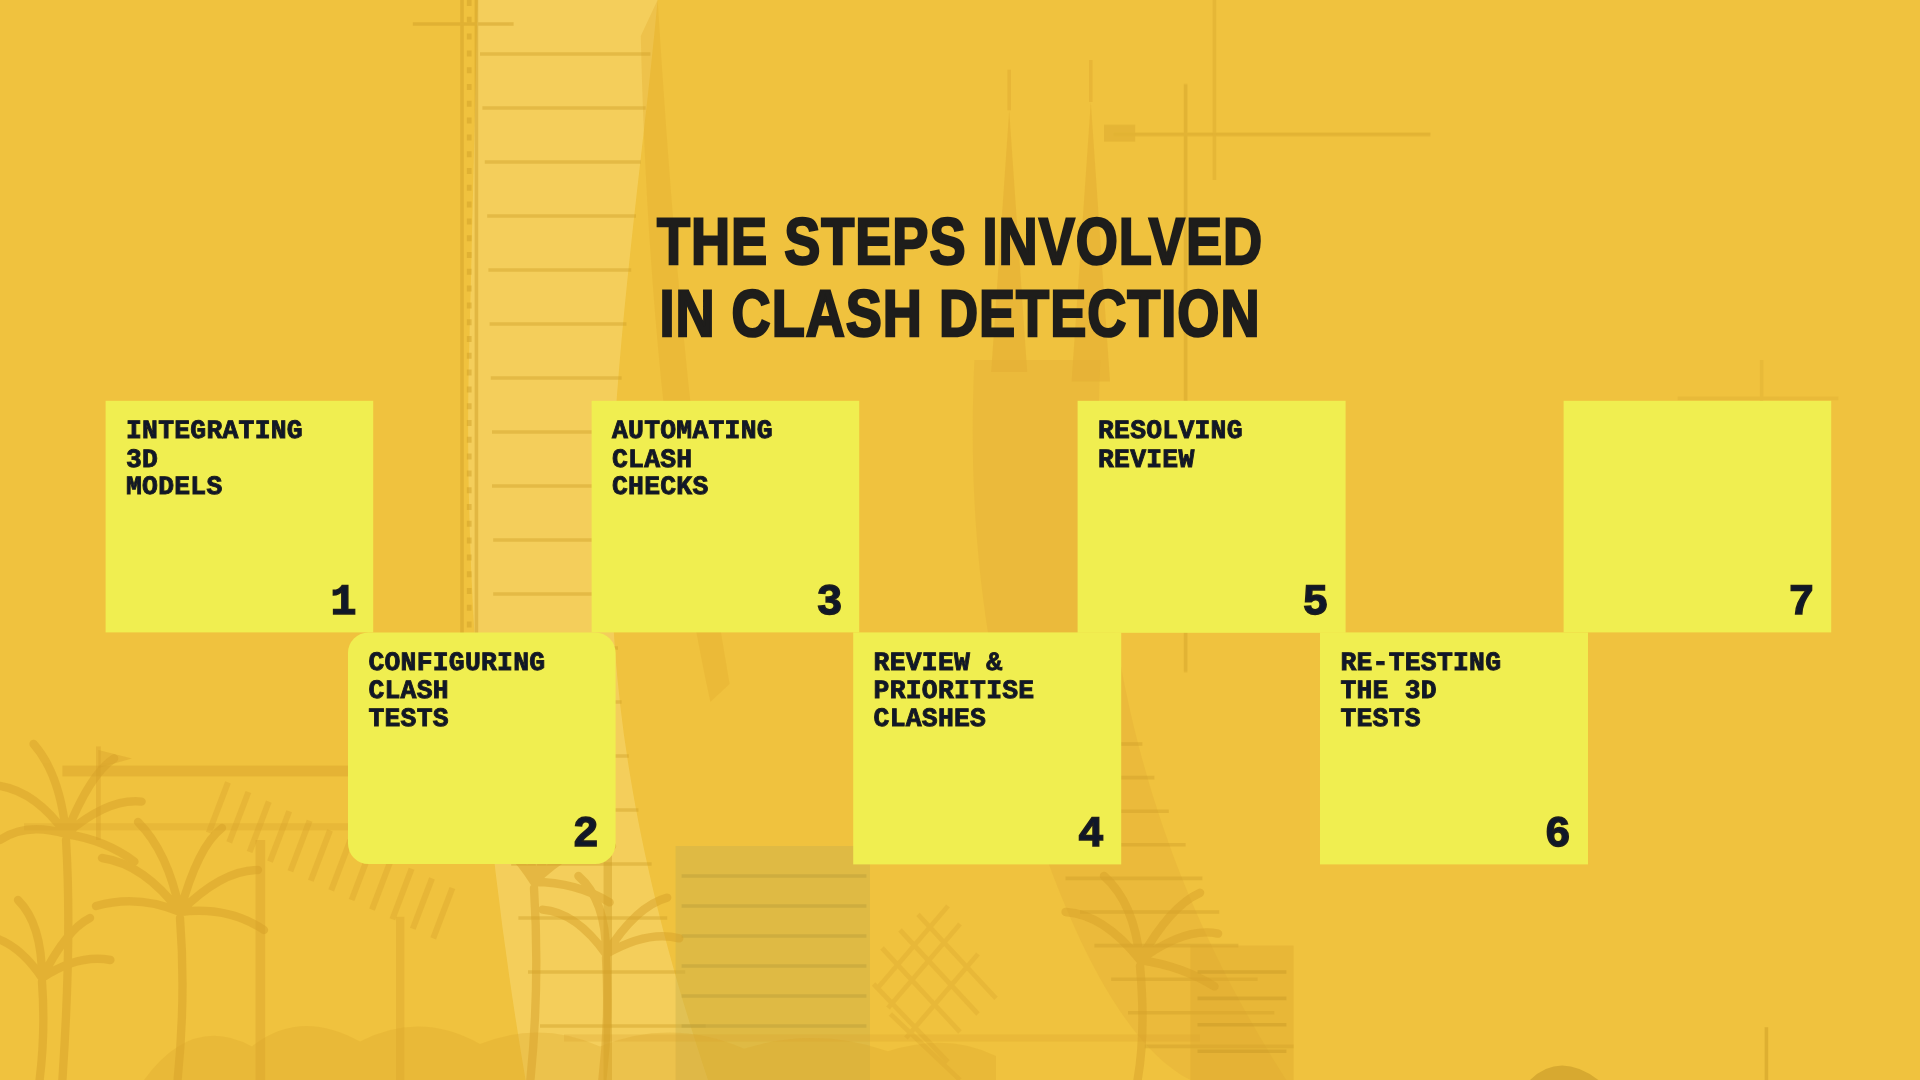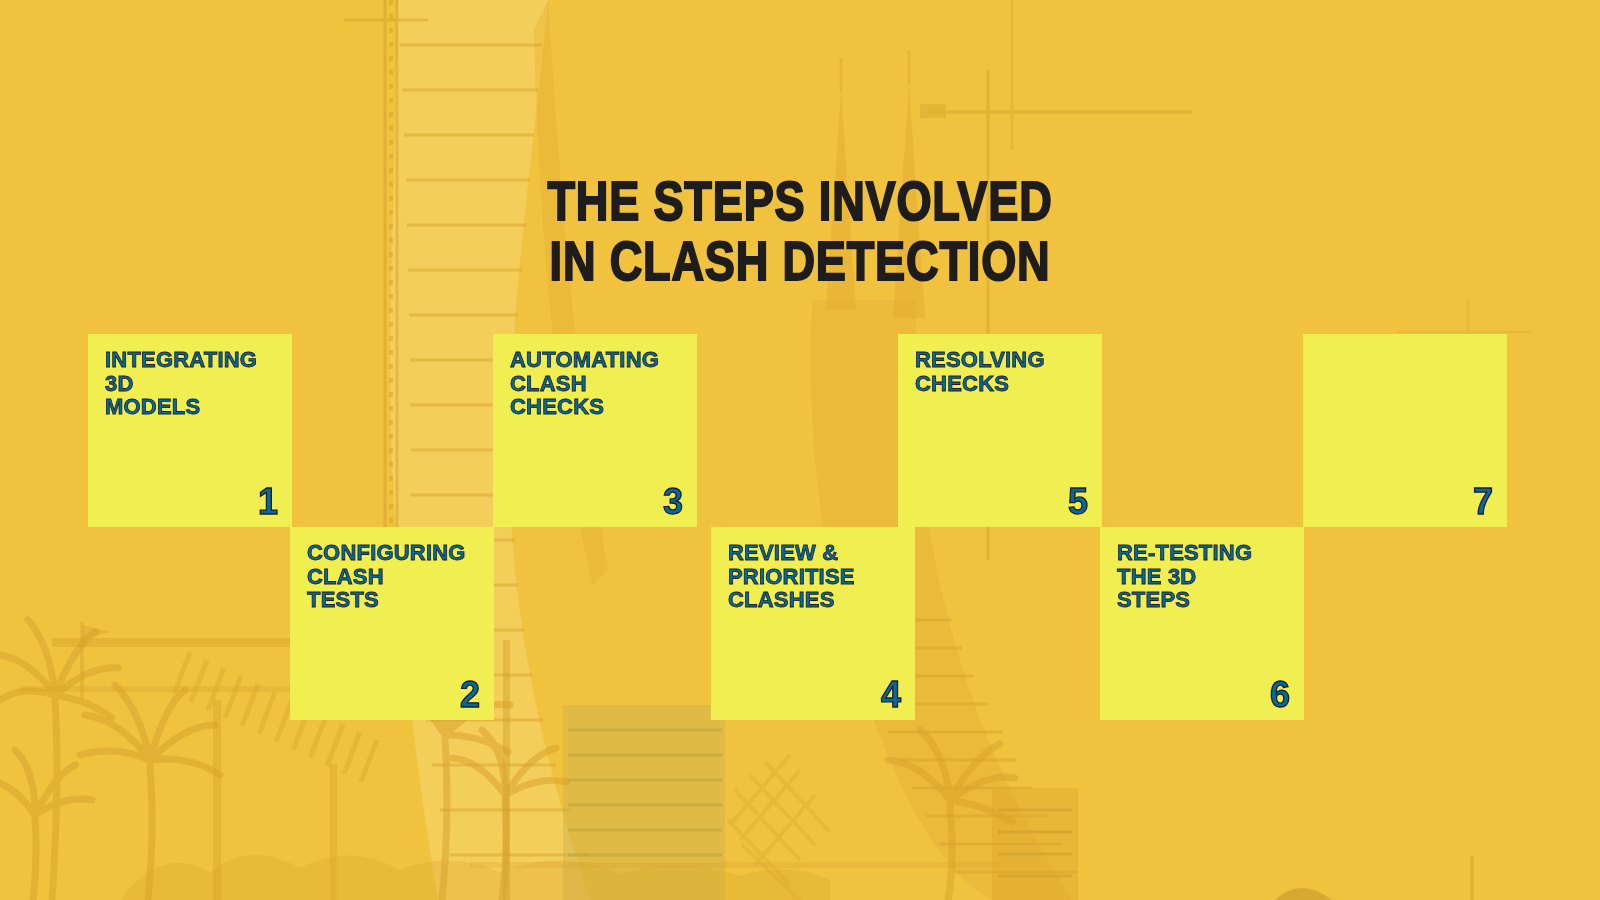--- a/index.html
+++ b/index.html
@@ -11,36 +11,36 @@
   .bg-svg{position:absolute;left:0;top:0;width:1600px;height:900px;}
   .title{
     position:absolute;left:0;right:0;top:134px;
     text-align:center;color:#1E1D1B;
     font-weight:700;font-size:55px;line-height:1.1;letter-spacing:1px;
     -webkit-text-stroke:2px #1E1D1B;
     transform:scaleX(0.82);
   }
   .title span{display:block;}
   .card{
-    position:absolute;width:204px;height:193px;
-    background:#F0EE50;color:#0369a1;
+    position:absolute;width:223px;height:193px;
+    background:#F0EE50;color:#0f172a;font-family:Liberation Mono, monospace;
   }
   .card-label{
     position:absolute;left:17px;top:14px;right:8px;
     font-size:22px;font-weight:700;line-height:1.07;letter-spacing:0.2px;
     white-space:pre-line;
     -webkit-text-stroke:0.8px #1E1D1B;
   }
   .card-number{
     position:absolute;right:14px;bottom:4px;
     font-size:36px;font-weight:700;
     -webkit-text-stroke:1.3px #1E1D1B;
   }
   .c1{left:88px;top:334px;}
-  .c2{left:290px;top:527px;}
+  .c2{left:290px;top:527px;border-radius:17px;}
   .c3{left:493px;top:334px;}
   .c4{left:711px;top:527px;}
   .c5{left:898px;top:334px;}
   .c6{left:1100px;top:527px;}
   .c7{left:1303px;top:334px;}
 </style>
 </head>
 <body>
 
 <svg class="bg-svg" viewBox="0 0 1600 900" aria-hidden="true">
@@ -145,24 +145,24 @@
   <div class="card-number">3</div>
 </div>
 <div class="card c4">
   <div class="card-label">REVIEW &amp;
 PRIORITISE
 CLASHES</div>
   <div class="card-number">4</div>
 </div>
 <div class="card c5">
   <div class="card-label">RESOLVING
-CHECKS</div>
+REVIEW</div>
   <div class="card-number">5</div>
 </div>
 <div class="card c6">
   <div class="card-label">RE-TESTING
 THE 3D
-STEPS</div>
+TESTS</div>
   <div class="card-number">6</div>
 </div>
 <div class="card c7">
   <div class="card-number">7</div>
 </div>
 
 </body></html>

